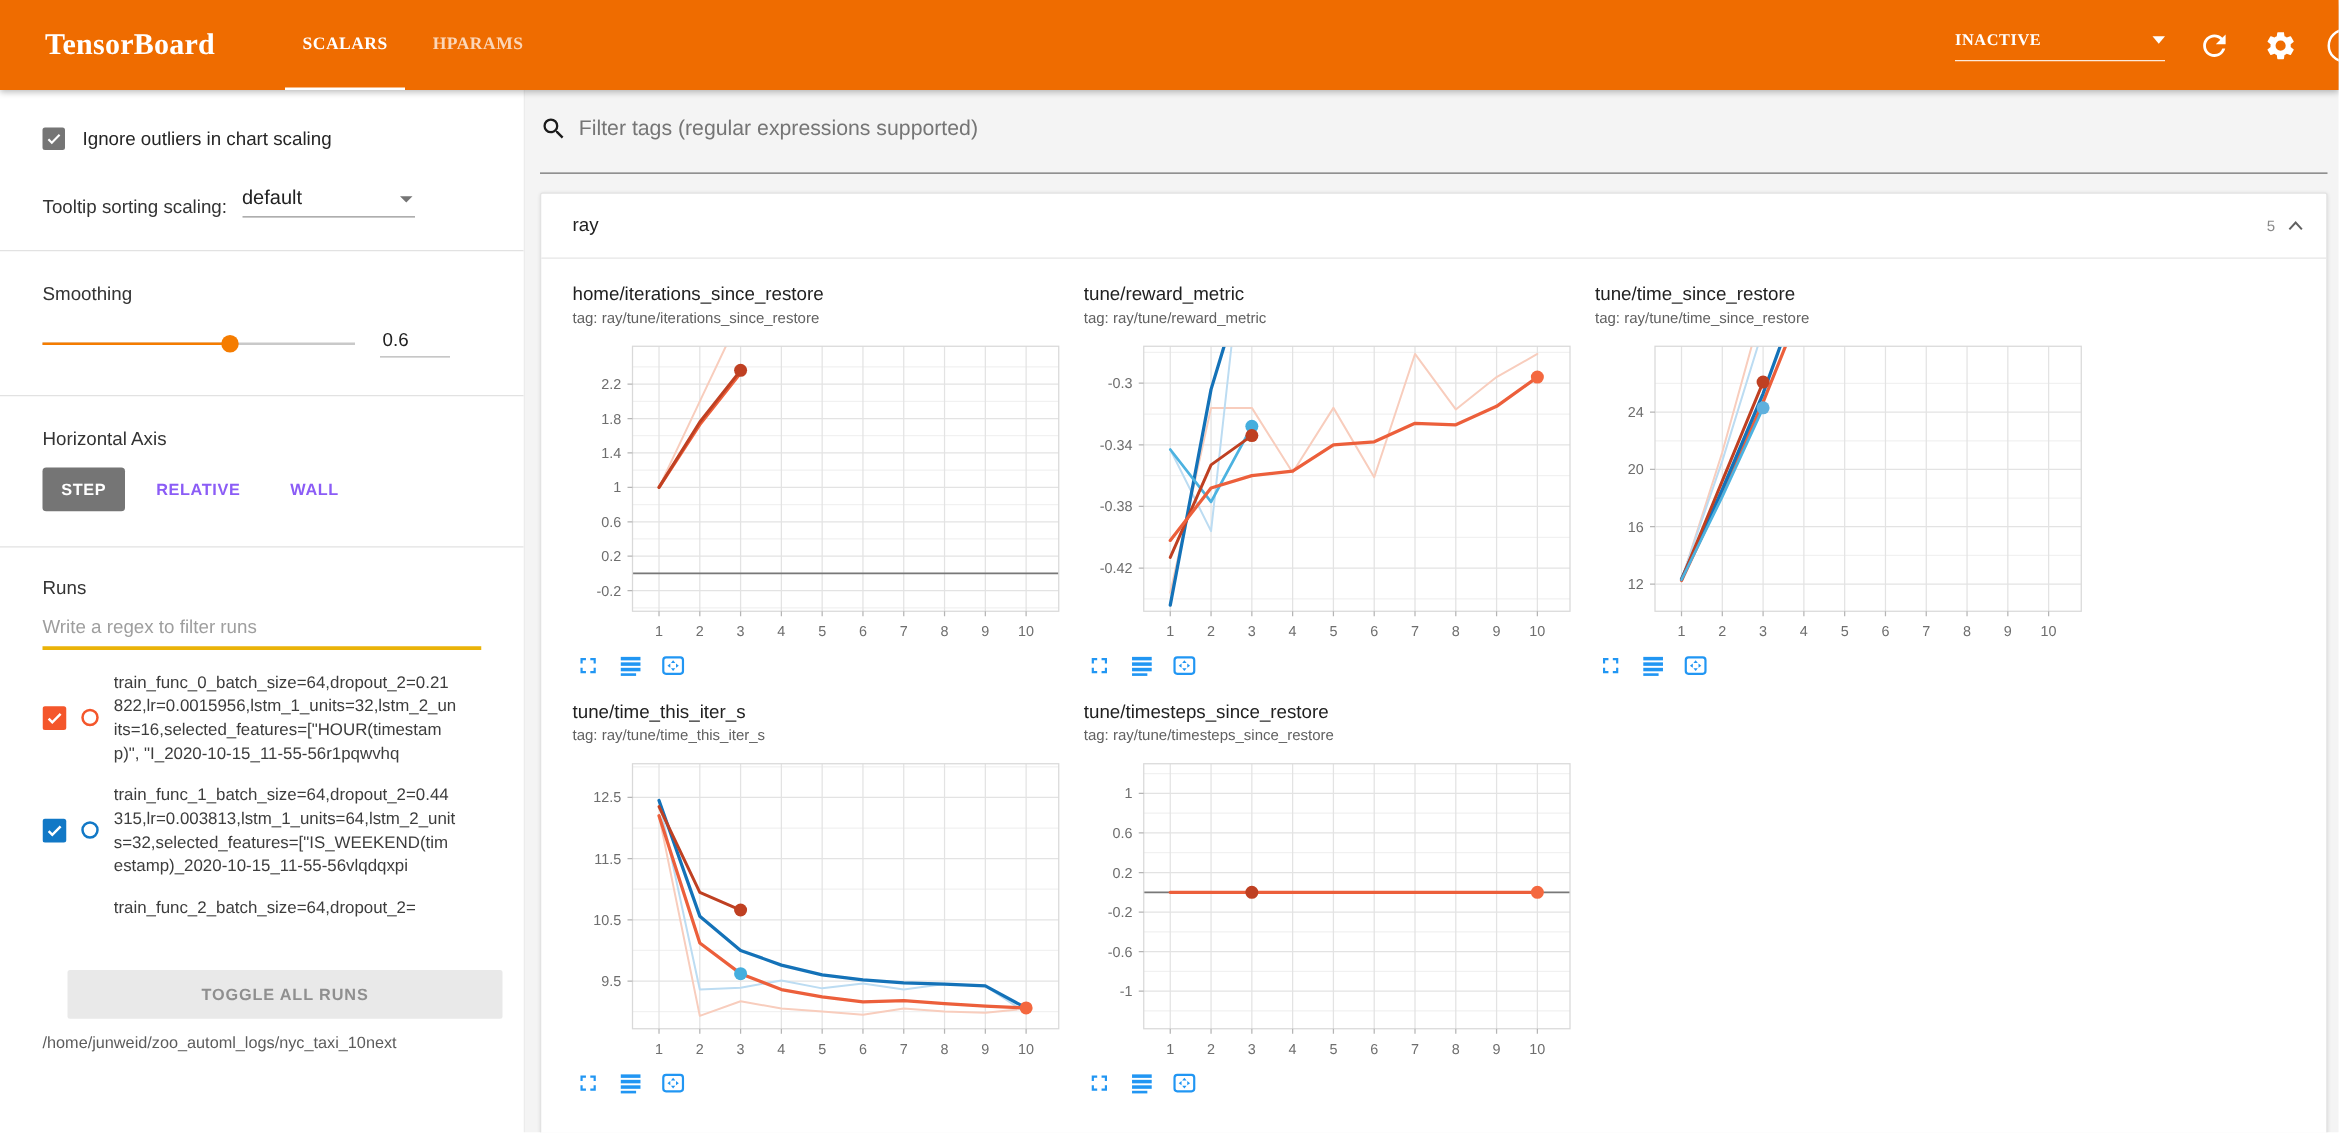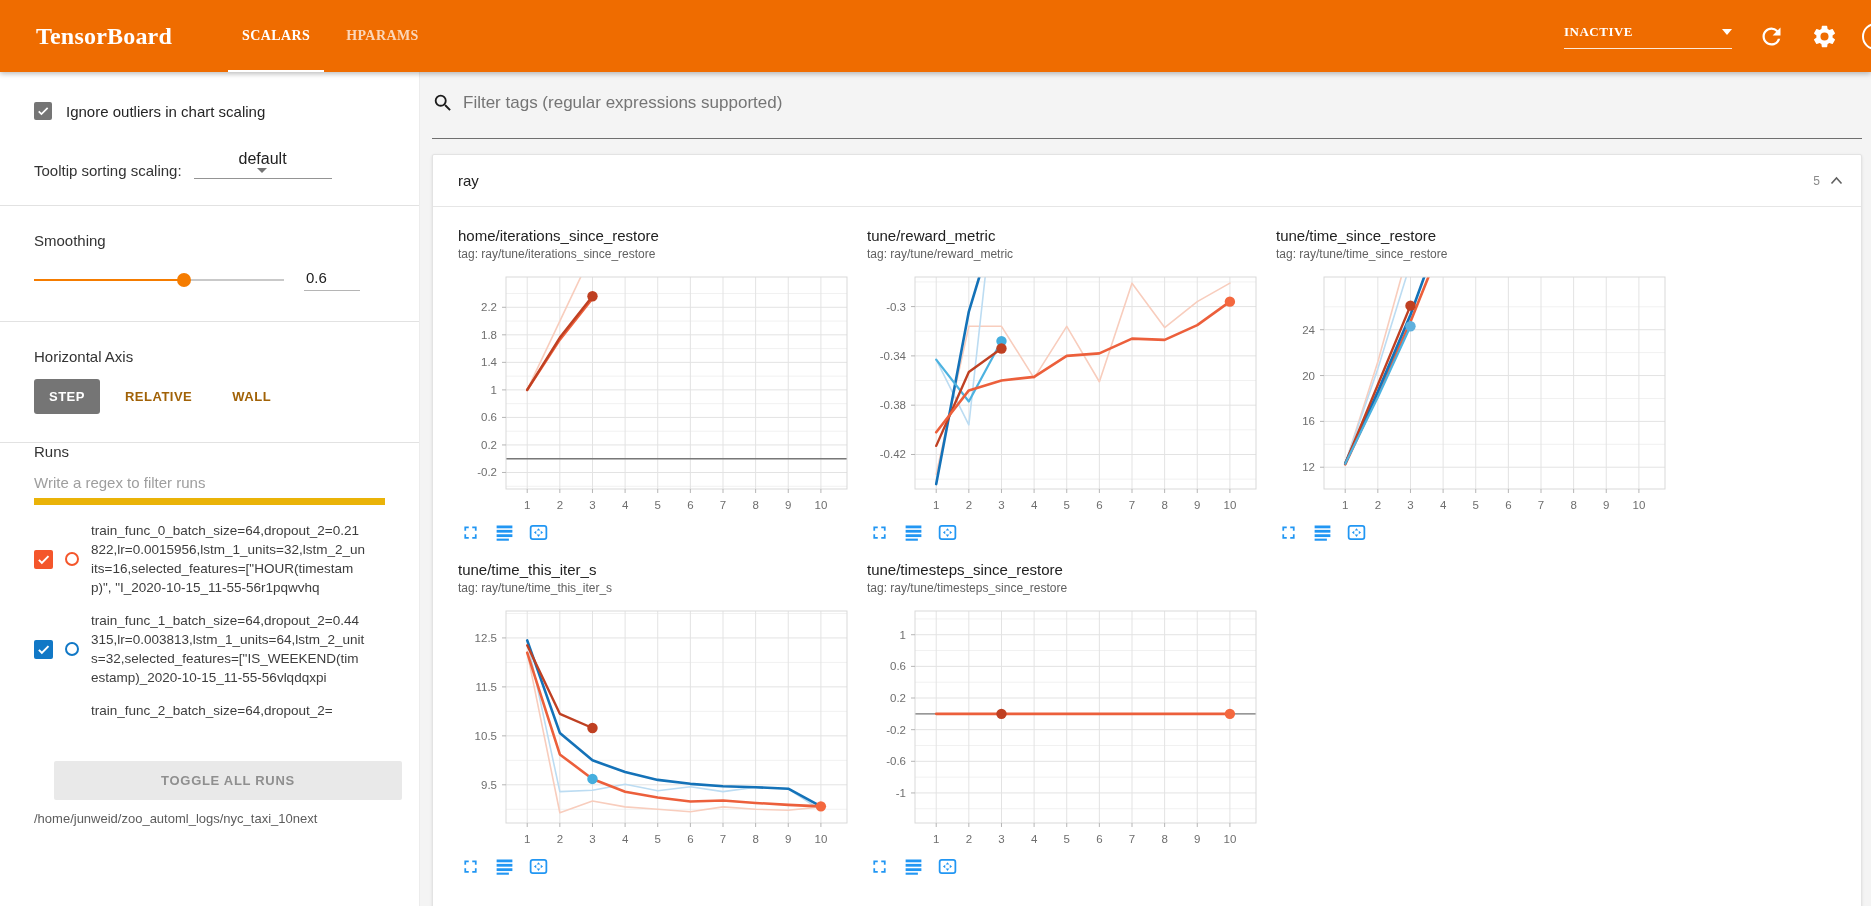--- a/index.html
+++ b/index.html
@@ -45,36 +45,36 @@
   }
   .side-pad { padding:0 34px; }
   .divider { height:1px; background:#e2e2e2; }
   
   .cb-row { display:flex; align-items:center; gap:14px; height:26px; margin-bottom:10px; font-size:15px; color:#252525; cursor:pointer; }
   .cb { width:18px; height:18px; border:2px solid #757575; border-radius:2px; display:flex; align-items:center; justify-content:center; flex:none; }
   .cb.checked { background:#757575; border-color:#757575; }
   .cb svg { width:14px; height:14px; }
   
   .tooltip-row { display:flex; align-items:flex-end; gap:12px; margin-top:26px; font-size:15px; color:#333; }
-  .dd { width:138px; border-bottom:1px solid #949494; display:flex; align-items:center; justify-content:space-between; font-size:16px; color:#212121; padding-bottom:5px; cursor:pointer;flex-direction:column; }
+  .dd { width:138px; border-bottom:1px solid #949494; display:flex; align-items:center; justify-content:space-between; font-size:16px; color:#212121; padding-bottom:5px; cursor:pointer; }
   .caret-gray { width:0; height:0; border-left:5px solid transparent; border-right:5px solid transparent; border-top:5.5px solid #757575; margin-right:2px; }
   .sec-label { font-size:15px; color:#333; }
   
   .slider-row { display:flex; align-items:center; gap:20px; margin-top:20px; }
   .slider { position:relative; width:250px; height:16px; flex:none; cursor:pointer; }
   .slider .track { position:absolute; top:7px; left:0; right:0; height:2px; background:#c9c9c9; }
   .slider .fill  { position:absolute; top:7px; left:0; width:60%; height:2px; background:#f57c00; }
   .slider .thumb { position:absolute; top:1px; left:calc(60% - 7px); width:14px; height:14px; background:#f57c00; border-radius:50%; }
   .slider-value { width:56px; font-size:15px; color:#212121; border-bottom:1px solid #b5b5b5; padding:0 2px 4px; }
   
   .axis-buttons { display:flex; align-items:center; gap:10px; margin-top:14px; }
-  .axis-btn { font-size:13px; font-weight:bold; letter-spacing:.5px; color:#a16207; padding:10px 15px; border-radius:3px; cursor:pointer; }
+  .axis-btn { font-size:13px; font-weight:bold; letter-spacing:.5px; color:#8b5cf6; padding:10px 15px; border-radius:3px; cursor:pointer; }
   .axis-btn.selected { background:#757575; color:#fff; }
   
-  .runs-filter { margin-top:14px; border-bottom:7px solid #eab308; padding-bottom:7px; font-size:15px; color:#9e9e9e; cursor:text; }
+  .runs-filter { margin-top:14px; border-bottom:3px solid #eab308; padding-bottom:7px; font-size:15px; color:#9e9e9e; cursor:text; }
   .run-list { margin-top:16px; height:238px; overflow:hidden; }
   .run-item { display:flex; align-items:center; gap:0; margin-bottom:14px; }
   .run-controls { display:flex; align-items:center; gap:12px; margin-right:12px; }
   .run-cb { width:19px; height:19px; border-radius:2px; display:flex; align-items:center; justify-content:center; flex:none; cursor:pointer; }
   .run-cb svg { width:15px; height:15px; }
   .run-radio { width:14px; height:14px; border-radius:50%; border:2.5px solid; flex:none; cursor:pointer; }
   .run-name { font-size:13.5px; line-height:19px; color:#3d3d3d; width:274px; word-break:break-all; }
   .toggle-all {
     display:block; margin:2px 0 0 54px; width:348px; background:#e9e9e9; border:none;
     color:#8f8f8f; font-size:13px; font-weight:bold; letter-spacing:.7px; padding:12px 0;
@@ -174,21 +174,21 @@
       <div class="sec-label">Horizontal Axis</div>
       <div class="axis-buttons" id="axis-buttons">
           <span class="axis-btn selected">STEP</span>
           <span class="axis-btn">RELATIVE</span>
           <span class="axis-btn">WALL</span>
         </div>
     </div>
 
     <div class="divider" style="margin:28px 0 0;"></div>
 
-    <div class="side-pad" style="">
+    <div class="side-pad" style="margin-top:24px;">
       <div class="sec-label">Runs</div>
       <div class="runs-filter" title="Write a regex to filter runs">
         <span>Write a regex to filter runs</span>
       </div>
       <div class="run-list" id="run-list">
           <div class="run-item">
     <span class="run-controls">
       <span class="run-cb" style="background: rgb(244, 86, 43);">
         <svg viewBox="0 0 18 18">
                   <path d="M3.5 9.5l3.5 3.5 8-8" fill="none" stroke="#fff" stroke-width="2.4"></path>

